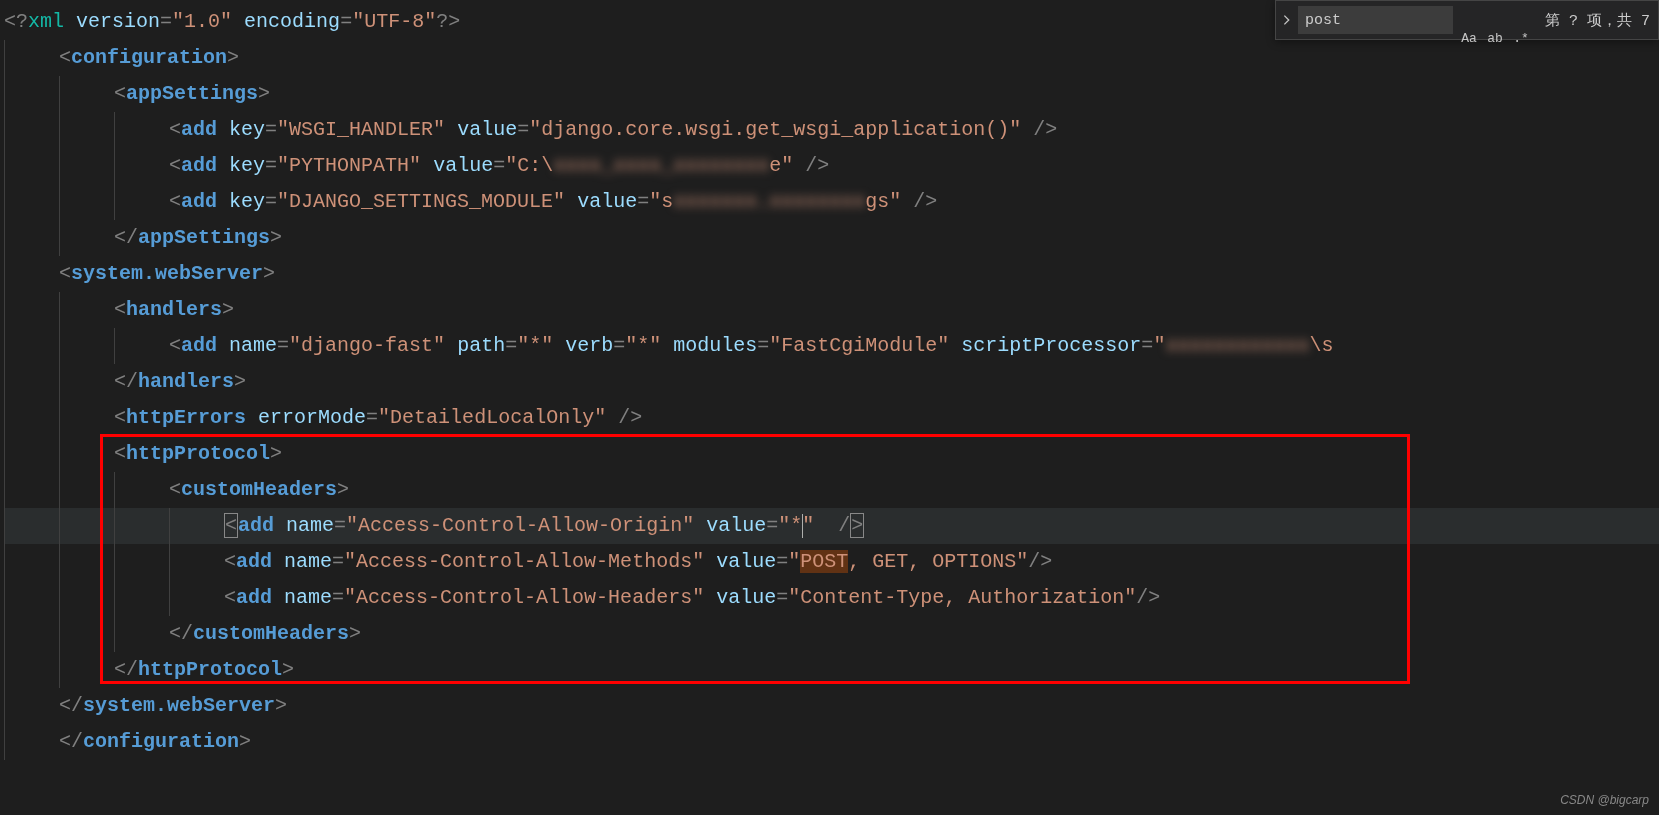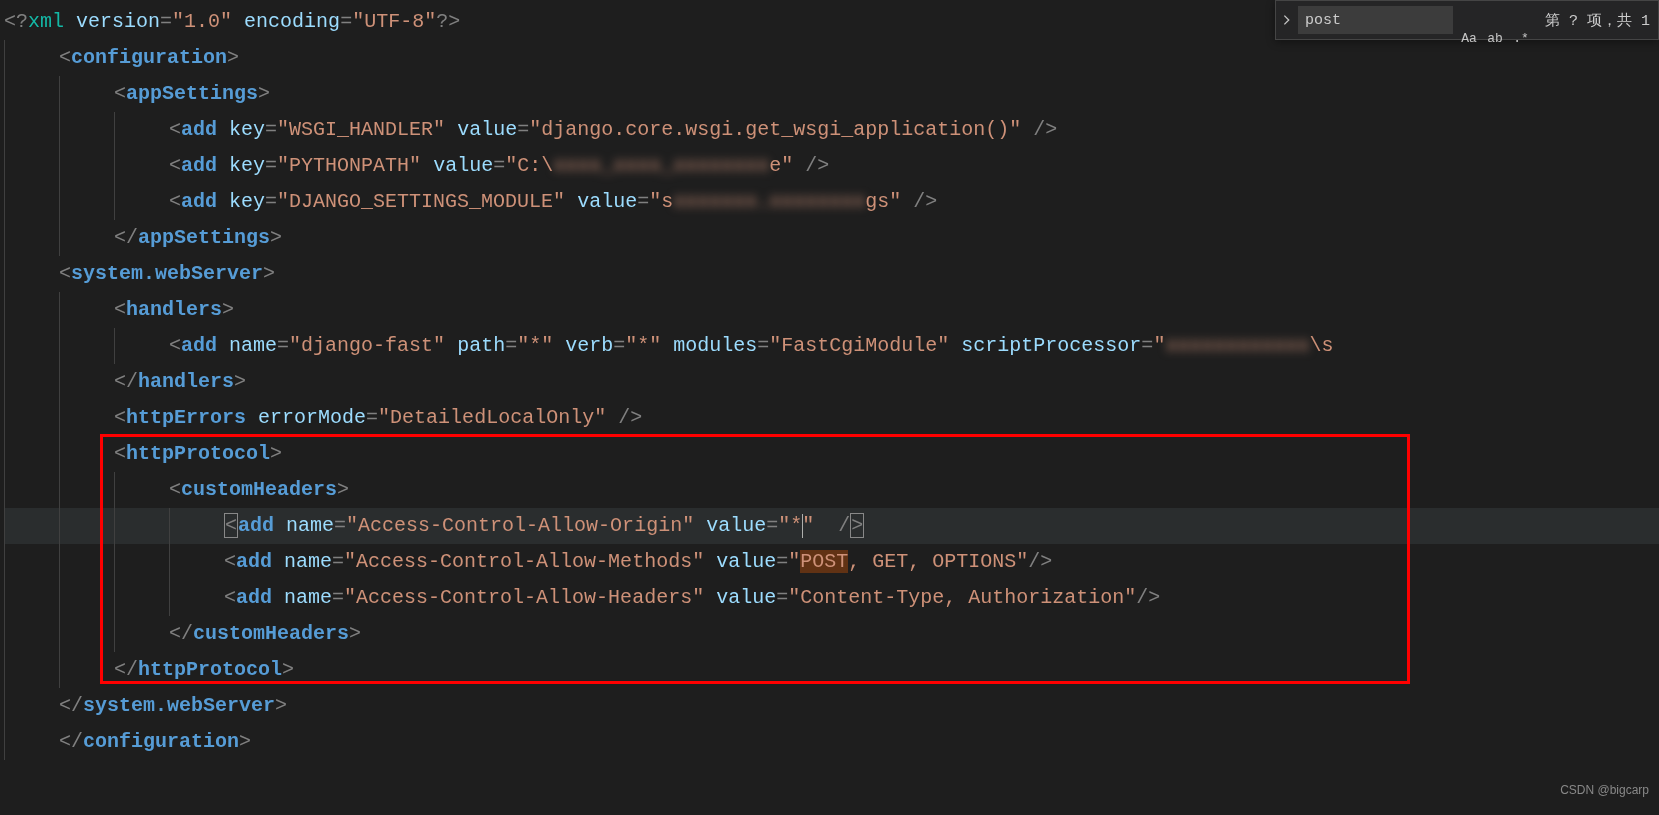--- a/index.html
+++ b/index.html
@@ -50,23 +50,24 @@
   .find-opts { display: flex; gap: 2px; padding: 0 4px; margin-top: 36px; }
   .find-opt {
     width: 24px; height: 24px;
     display: flex; align-items: center; justify-content: center;
     color: #c5c5c5; font-size: 13px; cursor: pointer;
     border-radius: 3px;
   }
   .find-results { color: #ccc; font-size: 15px; padding: 0 8px; white-space: nowrap; }
   .watermark {
     position: absolute;
-    bottom: 18px; right: 10px;
+    bottom: 8px; right: 10px;
     color: #888; font-size: 12px;
     font-family: sans-serif;
+    font-style: italic;
   }
   
   .c-gray { color: #808080; }
   .c-tag  { color: #569cd6; font-weight: bold; }
   .c-attr { color: #9cdcfe; }
   .c-str  { color: #ce9178; }
   .c-pi   { color: #14b8a6; }
   .c-hl   { background:#613214; color:#ce9178; }
   .c-cursor { border-left:1px solid #aeafad; position:absolute; height:24px; top:6px;}
   .bracket { border:1px solid #888; padding:0 0px;}
@@ -85,16 +86,16 @@
     <svg width="14" height="14" viewBox="0 0 16 16">
         <path d="M5 3l5 5-5 5" stroke="#c5c5c5" stroke-width="1.5" fill="none"></path>
       </svg>
   </div>
   <input class="find-input" value="post" style="">
   <div class="find-opts">
     <div class="find-opt">Aa</div>
     <div class="find-opt" style="">ab</div>
     <div class="find-opt">.*</div>
   </div>
-  <div class="find-results">第 ? 项，共 1</div>
+  <div class="find-results">第 ? 项，共 7</div>
 </div>
 
 <div class="watermark">CSDN @bigcarp</div>
 
 </body></html>

